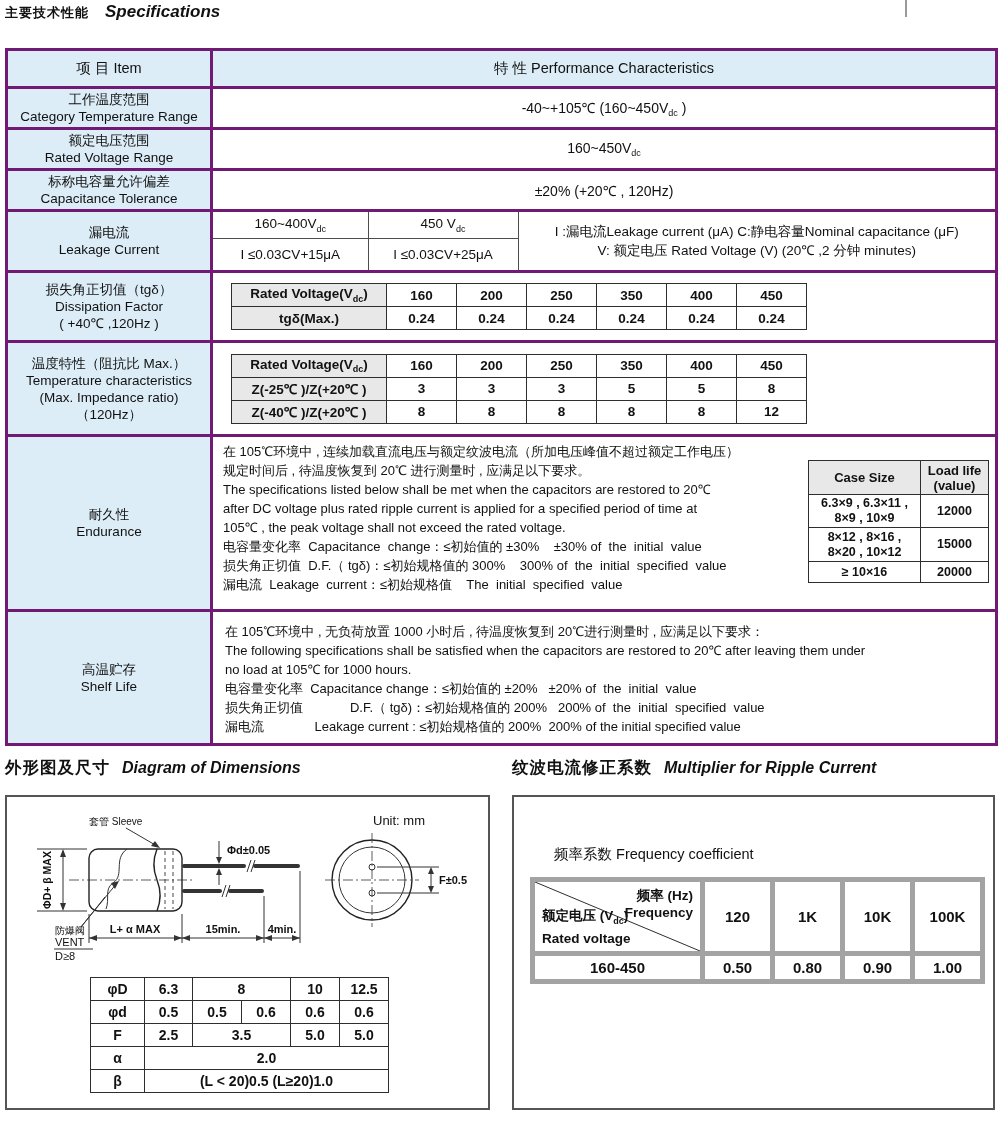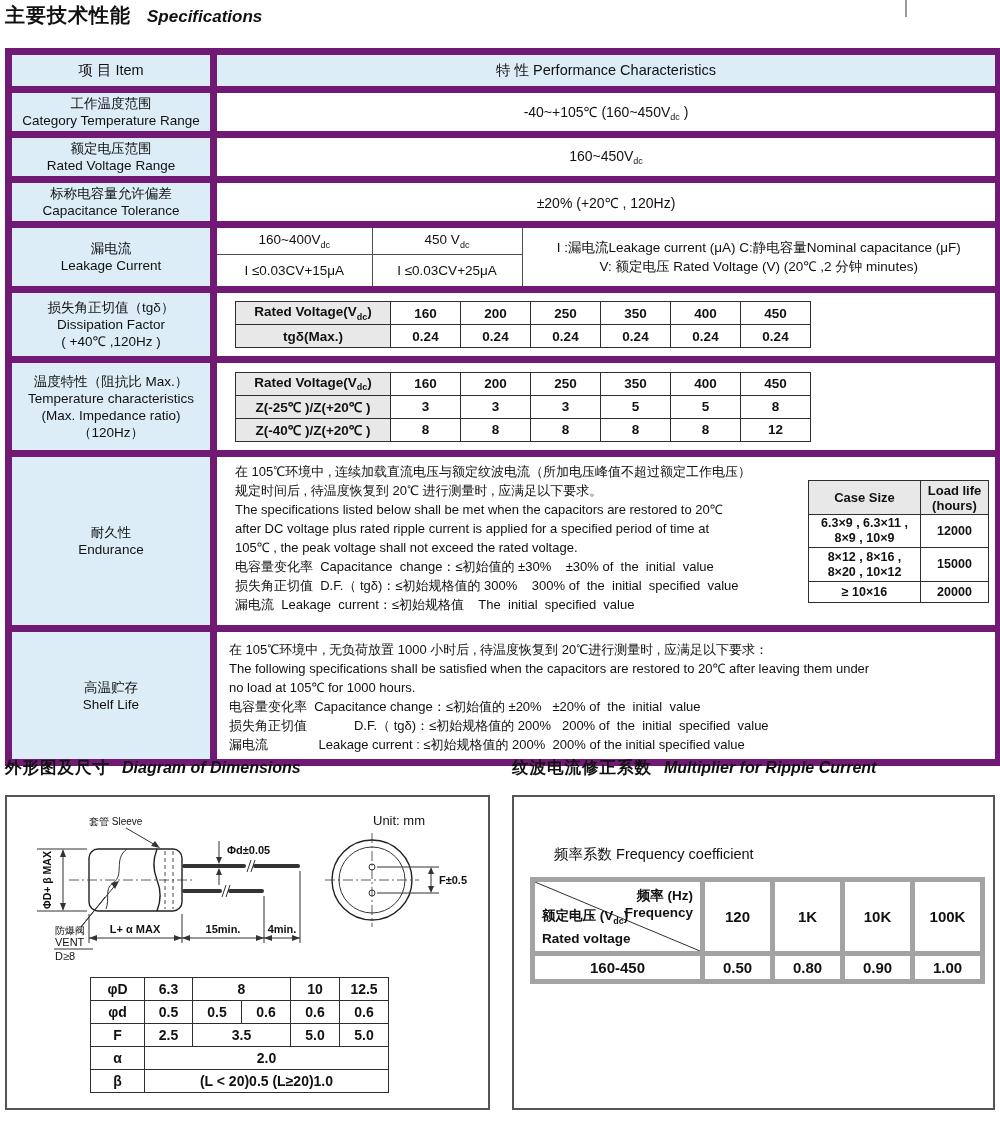--- a/index.html
+++ b/index.html
@@ -3,31 +3,31 @@
 <meta charset="utf-8">
 <style>
   * { margin:0; padding:0; box-sizing:border-box; }
   html,body { background:#fff; }
   body { width:1000px; height:1121px; position:relative;
          font-family:"Liberation Sans", sans-serif; color:#111; }
   .page { position:absolute; inset:0; }
 
   
   .title-row { position:absolute; left:5px; top:2px; }
-  .t-zh { font-size:20px; font-weight:bold; letter-spacing:1px; }
+  .t-zh { font-size:13px; font-weight:bold; letter-spacing:1px; }
   .t-en { font-size:17px; font-weight:bold; font-style:italic; margin-left:16px; }
 
   .artifact { position:absolute; left:905px; top:0; width:2px; height:17px; background:#9a9a9a; }
 
   
   table.spec { position:absolute; left:5px; top:48px; width:990px;
                border-collapse:collapse; table-layout:fixed;
                border:2px solid #3a3a3a; }
   table.spec > tbody > tr > td, table.spec > tbody > tr > th {
-      border:7px solid #701a75; }
+      border:3px solid #701a75; }
   td.item, th.item, th.perf { background:#dcedf7; }
   td.item { text-align:center; vertical-align:middle; font-size:13.5px; line-height:17px; padding:2px 3px; }
   th.item, th.perf { font-size:14.5px; font-weight:normal; text-align:center; vertical-align:middle; }
   td.val { text-align:center; vertical-align:middle; font-size:14px; background:#fff; }
   sub { font-size:9px;margin-top:36px; }
 
   
   td.lk-cell { padding:0; background:#fff; }
   table.lk { border-collapse:collapse; width:100%; height:100%; border-style:hidden; table-layout:fixed; }
   table.lk td { border:1px solid #4d4d4d; text-align:center; vertical-align:middle; font-size:13.5px; }
@@ -35,21 +35,21 @@
 
   
   td.sub-cell { background:#fff; vertical-align:middle; padding:6px 0 6px 18px; }
   table.mini { border-collapse:collapse; table-layout:fixed; width:575px; }
   table.mini td { border:1px solid #2e2e2e; text-align:center; font-size:13.5px; font-weight:bold;
                   height:23px; padding:1px 2px; background:#fff; }
   table.mini td.lbl { background:#e8e8e8; }
 
   
   td.end-cell { padding:0; background:#fff; vertical-align:top; }
-  .end-wrap { display:flex; padding:5px 6px 4px 18px; gap:6px; }
+  .end-wrap { display:flex; padding:5px 6px 4px 10px; gap:6px; }
   .end-text { flex:1; min-width:0; }
   .textline { font-size:13px; line-height:19px; white-space:pre-wrap; }
   table.case { border-collapse:collapse; table-layout:fixed; width:180px; margin-top:18px;
                align-self:flex-start; flex:0 0 auto; }
   table.case td { border:1px solid #2e2e2e; text-align:center; vertical-align:middle;
                   font-size:12.5px; font-weight:bold; line-height:15px; padding:1px 2px; background:#fff; }
   table.case td.hd { background:#e8e8e8; font-size:13px; }
 
   td.shelf-cell { padding:6px 6px 4px 12px; background:#fff; vertical-align:middle; }
 
@@ -280,21 +280,21 @@
             <table class="case">
               <colgroup>
                   <col style="width:112px">
                   <col style="width:68px">
                 </colgroup>
               <tbody>
                 <tr style="height:34px">
                   <td class="hd">Case Size</td>
                   <td class="hd">
                     <div>Load life</div>
-                    <div>(hours)</div>
+                    <div>(value)</div>
                   </td>
                 </tr>
                 <tr style="height:32px">
                   <td>
                     <div>6.3×9 , 6.3×11 ,</div>
                     <div>8×9 , 10×9</div>
                   </td>
                   <td>12000</td>
                 </tr>
                 <tr style="height:34px">

